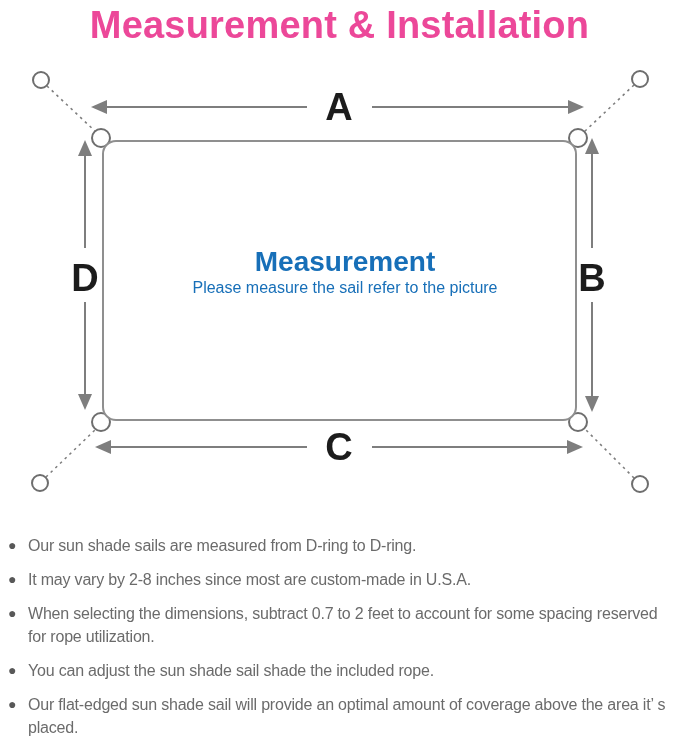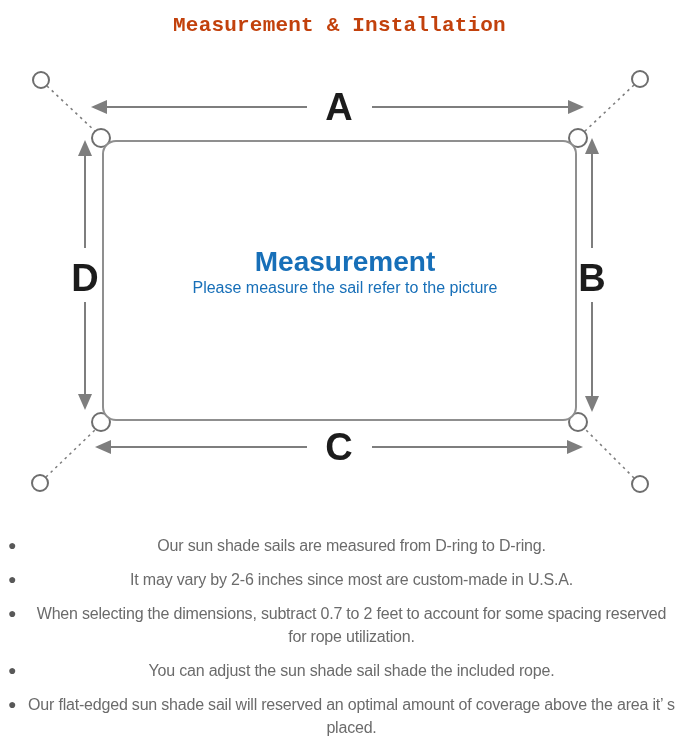--- a/index.html
+++ b/index.html
@@ -6,24 +6,23 @@
   body {
     width: 679px; height: 739px;
     background: #ffffff;
     font-family: "Liberation Sans", sans-serif;
     overflow: hidden;
   }
   .page { width: 679px; height: 739px; background: #fff; }
   .title {
     height: 50px;
     display: flex; align-items: center; justify-content: center;
-    font-size: 21px; font-weight: bold;
-    color: #c2410c;
+    font-size: 38px; font-weight: bold;
+    color: #ec4899;
     letter-spacing: 0.2px;
-    font-family: Liberation Mono, monospace;
   }
   svg.diagram { display: block; }
   svg .sailline { stroke: #8f8f8f; stroke-width: 2; fill: none; }
   svg .sailfill { fill: #ffffff; }
   svg .ring { stroke: #6e6e6e; stroke-width: 2; fill: #ffffff; }
   svg .rope { stroke: #7e7e7e; stroke-width: 1.6; stroke-dasharray: 2.5 4; fill: none; }
   svg .arrow { stroke: #7e7e7e; stroke-width: 2; fill: none; }
   svg .head { fill: #7e7e7e; stroke: none; }
   svg text { font-family: "Liberation Sans", sans-serif; }
   svg .dim {
@@ -51,21 +50,21 @@
     line-height: 23px;
   }
   ul.notes .dot {
     flex: 0 0 20px;
     width: 20px;
     color: #585858;
     font-size: 14px;
     line-height: 23px;
     text-align: left;
   }
-  ul.notes .txt { flex: 1 1 auto; max-width: 648px; text-align: center; }
+  ul.notes .txt { flex: 1 1 auto; max-width: 648px; }
 </style>
 </head>
 <body>
 
 <div class="page">
 
   <h1 class="title">Measurement &amp; Installation</h1>
 
   <svg class="diagram" width="679" height="460" viewBox="0 0 679 460">
 
@@ -114,29 +113,29 @@
     <text class="csub" x="345" y="243">Please measure the sail refer to the picture</text>
   </svg>
 
   <ul class="notes">
     <li>
       <span class="dot">●</span>
       <span class="txt">Our sun shade sails are measured from D-ring to D-ring.</span>
     </li>
     <li>
       <span class="dot">●</span>
-      <span class="txt">It may vary by 2-6 inches since most are custom-made in U.S.A.</span>
+      <span class="txt">It may vary by 2-8 inches since most are custom-made in U.S.A.</span>
     </li>
     <li>
       <span class="dot">●</span>
       <span class="txt">When selecting the dimensions, subtract 0.7 to 2 feet to account for some spacing reserved for rope utilization.</span>
     </li>
     <li>
       <span class="dot">●</span>
       <span class="txt">You can adjust the sun shade sail shade the included rope.</span>
     </li>
     <li>
       <span class="dot">●</span>
-      <span class="txt">Our flat-edged sun shade sail will reserved an optimal amount of coverage above the area it’ s placed.</span>
+      <span class="txt">Our flat-edged sun shade sail will provide an optimal amount of coverage above the area it’ s placed.</span>
     </li>
   </ul>
 
 </div>
 
 </body></html>

